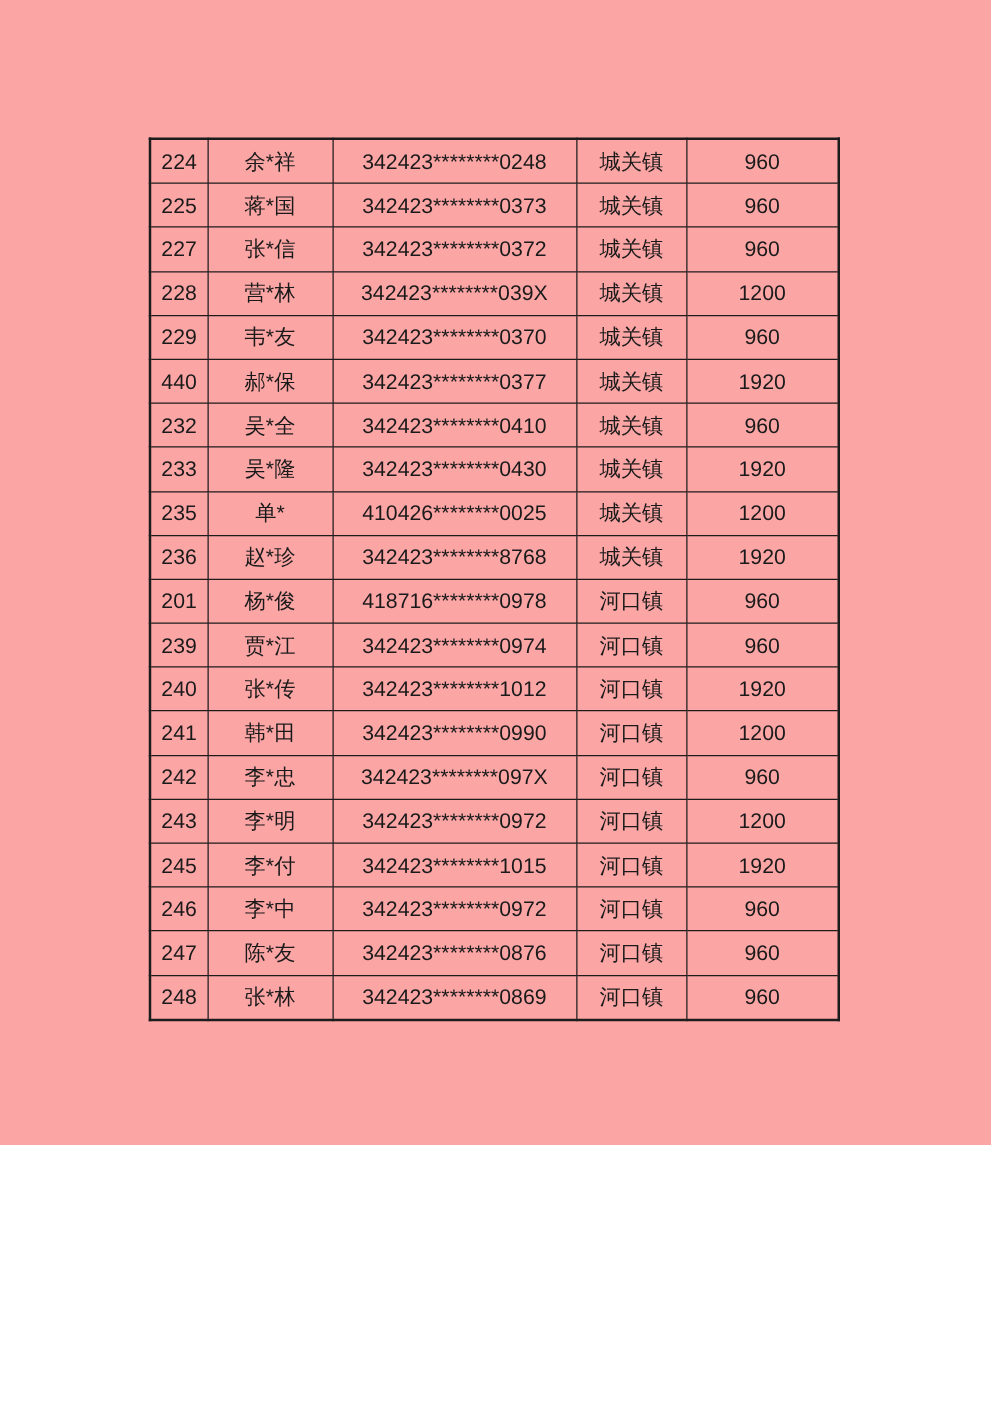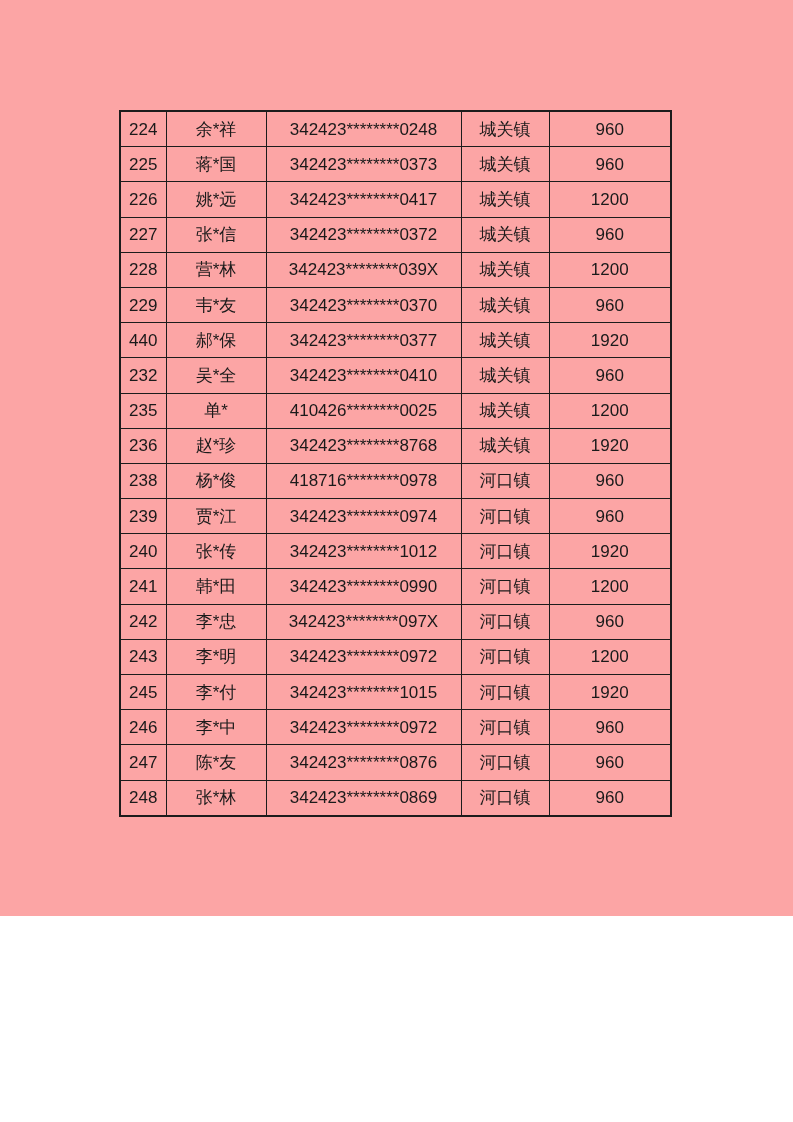--- a/index.html
+++ b/index.html
@@ -67,27 +67,20 @@
           <td>960</td>
         </tr>
         <tr>
           <td>225</td>
           <td>蒋*国</td>
           <td>342423********0373</td>
           <td>城关镇</td>
           <td>960</td>
         </tr>
         <tr>
-          <td>226</td>
-          <td>姚*远</td>
-          <td>342423********0417</td>
-          <td>城关镇</td>
-          <td>1200</td>
-        </tr>
-        <tr>
           <td>227</td>
           <td>张*信</td>
           <td>342423********0372</td>
           <td>城关镇</td>
           <td>960</td>
         </tr>
         <tr>
           <td>228</td>
           <td>营*林</td>
           <td>342423********039X</td>
@@ -109,35 +102,42 @@
           <td>1920</td>
         </tr>
         <tr>
           <td>232</td>
           <td>吴*全</td>
           <td>342423********0410</td>
           <td>城关镇</td>
           <td>960</td>
         </tr>
         <tr>
+          <td>233</td>
+          <td>吴*隆</td>
+          <td>342423********0430</td>
+          <td>城关镇</td>
+          <td>1920</td>
+        </tr>
+        <tr>
           <td>235</td>
           <td>单*</td>
           <td>410426********0025</td>
           <td>城关镇</td>
           <td>1200</td>
         </tr>
         <tr>
           <td>236</td>
           <td>赵*珍</td>
           <td>342423********8768</td>
           <td>城关镇</td>
           <td>1920</td>
         </tr>
         <tr>
-          <td>238</td>
+          <td>201</td>
           <td>杨*俊</td>
           <td>418716********0978</td>
           <td>河口镇</td>
           <td>960</td>
         </tr>
         <tr>
           <td>239</td>
           <td>贾*江</td>
           <td>342423********0974</td>
           <td>河口镇</td>

